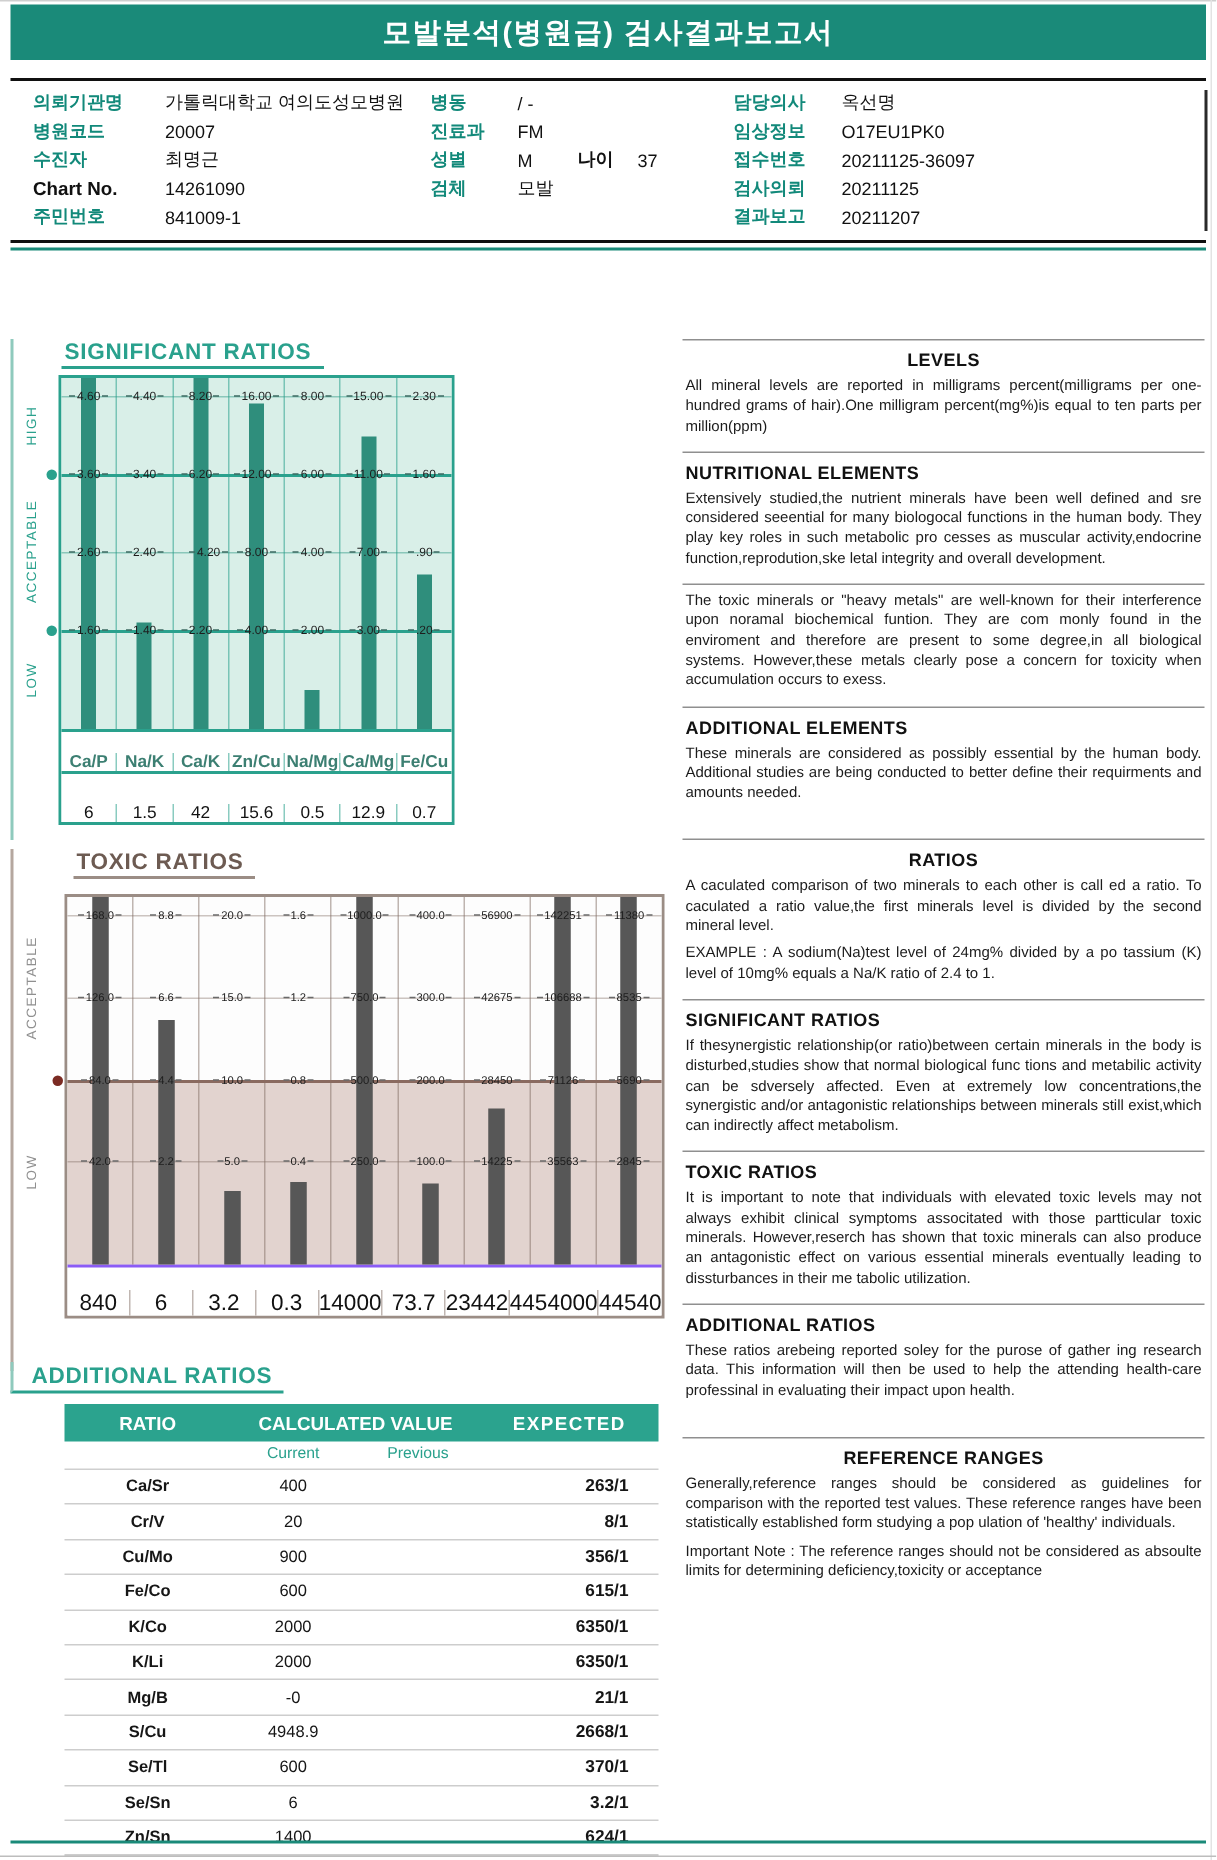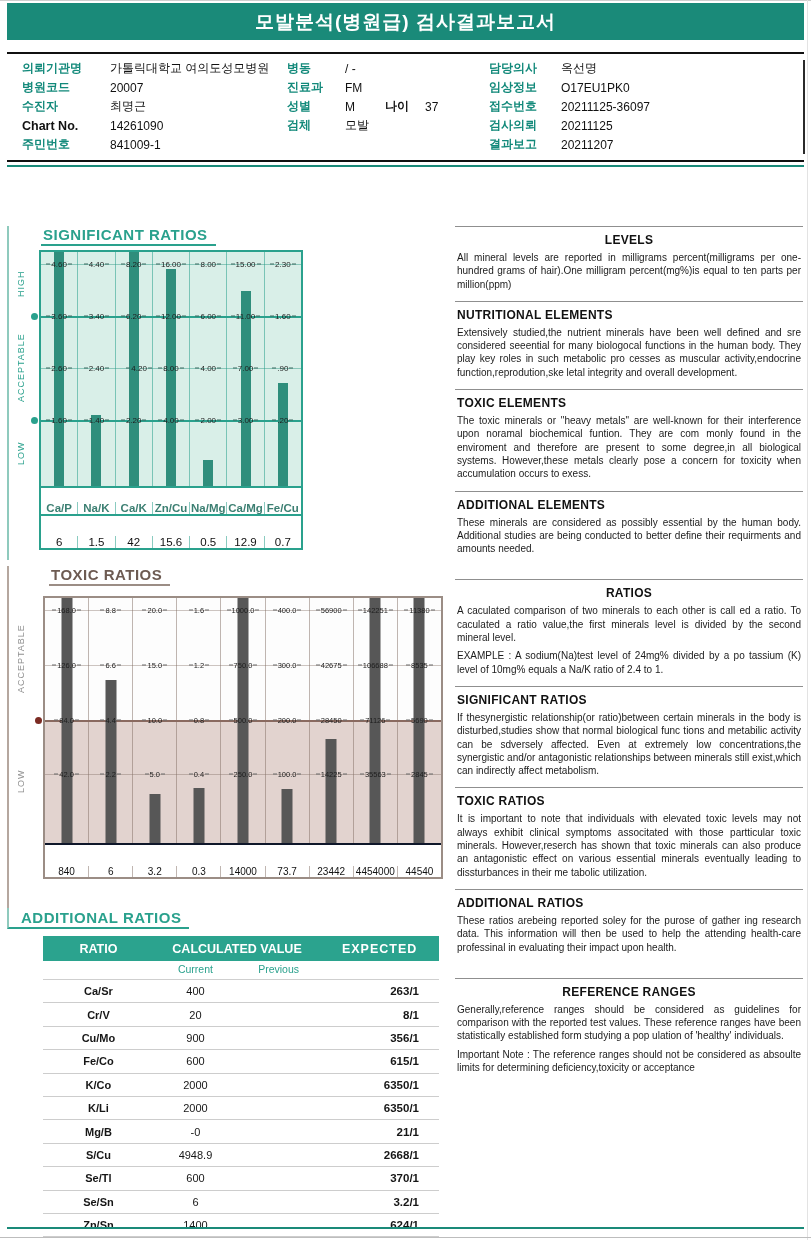--- a/index.html
+++ b/index.html
@@ -65,36 +65,36 @@
   .sig-frame .cell{border-right:1px solid rgba(42,161,141,0.55);}
   .sig-frame .cell:last-child{border-right:none;}
   .sig-frame .lab{font-weight:bold;font-size:11.5px;color:#3c7f72;}
   .sig-frame .val{font-size:11.5px;color:#111;}
   .sig-section .vlabel{color:#2aa18d;}
 
   
   .tox-section{position:absolute;left:7px;top:566px;width:436px;height:348px;border-left:2px solid #b5a79f;}
   .tox-title{display:inline-block;margin-left:40px;color:#6d5b52;font-weight:bold;font-size:15px;letter-spacing:0.5px;border-bottom:2px solid #9b8d85;padding:0 8px 1px 2px;}
   .tox-frame{left:34px;top:30px;width:396px;border:2px solid #9b8d85;}
-  .tox-frame .plot{height:245px;background:#fdfdfd;border-bottom:2px solid #0f172a;}
+  .tox-frame .plot{height:245px;background:#fdfdfd;border-bottom:2px solid #8b5cf6;}
   .tox-band{position:absolute;left:0;right:0;top:49.7%;bottom:0;background:rgba(164,116,104,0.30);z-index:0;}
   .tox-frame .gline{background:rgba(130,110,100,0.40);}
   .tox-frame .gline.accent{background:#8a6a60;}
   .tox-frame .gline.accent::before{background:#7b2b23;}
   .tox-frame .ccol{border-right:1px solid rgba(130,110,100,0.5);}
   .tox-frame .ccol:last-child{border-right:none;}
   .tox-frame .bar{width:11px;background:#575757;}
   .tox-frame .tick{font-size:7.5px;}
   .tox-frame .dash{background:#6a6a6a;}
   .tox-frame .lrow{height:26px;border-bottom:2px solid #9b8d85;}
   .tox-frame .vrow{height:32px;}
   .tox-frame .cell{border-right:1px solid rgba(130,110,100,0.5);}
   .tox-frame .cell:last-child{border-right:none;}
   .tox-frame .lab{font-weight:bold;font-size:12px;color:#4c4c4c;}
-  .tox-frame .val{font-size:10px;color:#111;}
+  .tox-frame .val{font-size:15px;color:#111;}
   .tox-section .vlabel{color:#909090;}
 
   
   .add-section{position:absolute;left:7px;top:908px;width:436px;height:322px;}
   .add-title{display:inline-block;color:#2aa18d;font-weight:bold;font-size:15px;letter-spacing:0.5px;border-left:2px solid #8fcabd;border-bottom:2px solid #2aa18d;padding:1px 8px 1px 12px;}
   .add-table{position:absolute;left:36px;top:28px;width:396px;border-bottom:1px solid #9a9a9a;}
   .ahead{display:flex;height:25px;background:#2ba38e;color:#fff;font-weight:bold;font-size:12.5px;align-items:center;}
   .h-ratio{width:28%;text-align:center;}
   .h-calc{width:42%;text-align:center;}
   .h-exp{width:30%;text-align:center;letter-spacing:1px;}
@@ -716,21 +716,20 @@
   <div class="info-panel">
       <section class="isec">
         <div class="ihead center">LEVELS</div>
         <p class="ibody">All mineral levels are reported in milligrams percent(milligrams per one-hundred grams of hair).One milligram percent(mg%)is equal to ten parts per million(ppm)</p>
       </section>
       <section class="isec">
         <div class="ihead">NUTRITIONAL ELEMENTS</div>
         <p class="ibody">Extensively studied,the nutrient minerals have been well defined and sre considered seeential for many biologocal functions in the human body. They play key roles in such metabolic pro cesses as muscular activity,endocrine function,reprodution,ske letal integrity and overall development.</p>
       </section>
       <section class="isec">
-        <div class="ihead">TOXIC ELEMENTS</div>
         <p class="ibody">The toxic minerals or "heavy metals" are well-known for their interference upon noramal biochemical funtion. They are com monly found in the enviroment and therefore are present to some degree,in all biological systems. However,these metals clearly pose a concern for toxicity when accumulation occurs to exess.</p>
       </section>
       <section class="isec">
         <div class="ihead">ADDITIONAL ELEMENTS</div>
         <p class="ibody">These minerals are considered as possibly essential by the human body. Additional studies are being conducted to better define their requirments and amounts needed.</p>
       </section>
       <section class="isec gap">
         <div class="ihead center">RATIOS</div>
         <p class="ibody">A caculated comparison of two minerals to each other is call ed a ratio. To caculated a ratio value,the first minerals level is divided by the second mineral level.</p>
         <p class="ibody">EXAMPLE : A sodium(Na)test level of 24mg% divided by a po tassium (K) level of 10mg% equals a Na/K ratio of 2.4 to 1.</p>

